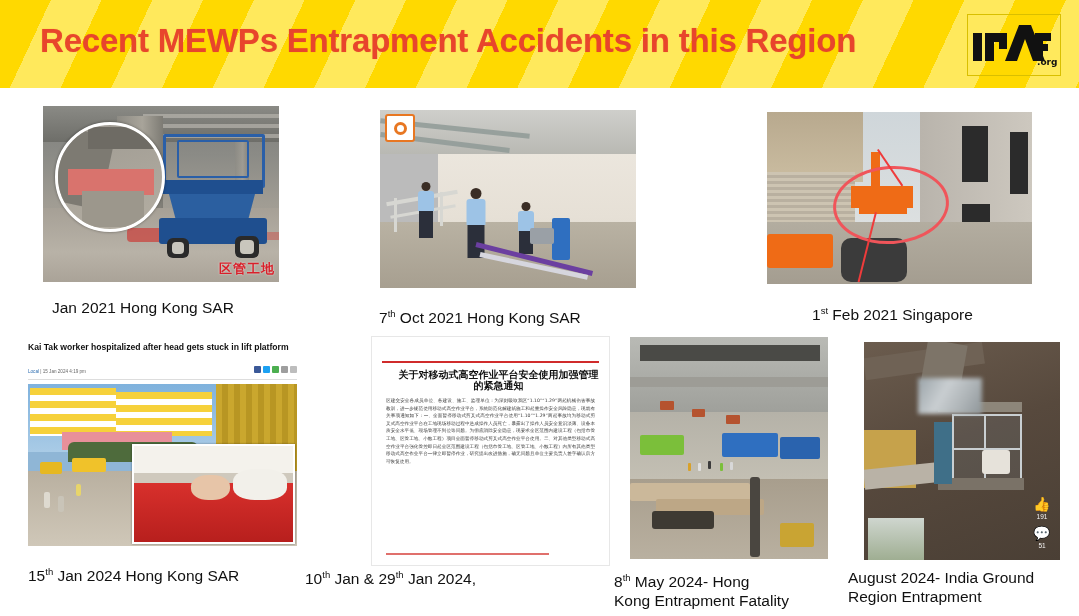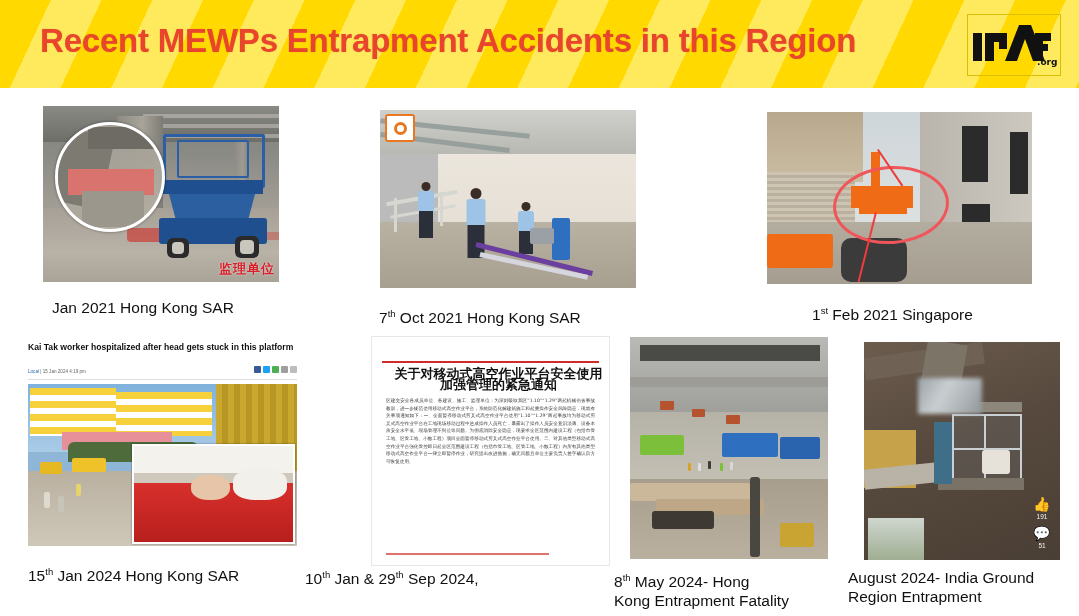--- a/index.html
+++ b/index.html
@@ -161,22 +161,22 @@
   #doc{left:371px;top:336px;width:237px;height:228px;background:#fff;
     border:1px solid #e7e7e7;}
   .doc-title{
     position:absolute;left:10px;right:10px;top:5px;text-align:center;
     color:#d02b2b;font-weight:bold;font-size:11px;letter-spacing:.4px;
     font-family:"DejaVu Sans", sans-serif;
   }
   .doc-rule{position:absolute;left:10px;right:10px;top:24px;height:2px;background:#d02b2b;}
   .doc-sub{
     position:absolute;left:22px;right:6px;top:32px;text-align:center;
-    color:#111;font-weight:bold;font-size:13px;line-height:11px;
-    font-family:Liberation Mono, monospace;
+    color:#111;font-weight:bold;font-size:10px;line-height:11px;
+    font-family:Liberation Sans, sans-serif;
   }
   .doc-body{
     position:absolute;left:14px;right:14px;top:60px;bottom:22px;
     font-size:4.6px;line-height:7.6px;color:#3a3a3a;text-align:justify;
     font-family:"DejaVu Sans", sans-serif;overflow:hidden;
   }
   .doc-foot{position:absolute;left:14px;right:60px;bottom:10px;height:1.6px;background:#e0706c;}
 
   
   #p5{left:630px;top:337px;width:198px;height:222px;}
@@ -255,21 +255,21 @@
       <i></i>
     </div>
 
   <div class="inset-circle" style="left:12px;top:16px;width:104px;height:104px;">
     <div class="ic-slab" style="left:-6px;top:6px;width:56px;height:74px;transform:rotate(12deg);background:#7d7a72;"></div>
     <div class="ic-slab" style="left:30px;top:2px;width:70px;height:22px;background:#6e6b64;"></div>
     <div class="ic-red" style="left:10px;top:44px;width:86px;height:26px;"></div>
     <div class="ic-slab" style="left:24px;top:66px;width:62px;height:36px;background:#9c978c;"></div>
   </div>
 
-  <div class="watermark-cn">监理单位</div>
+  <div class="watermark-cn">区管工地</div>
 </div>
 <div class="caption" style="left:52px;top:298px;width:260px;"><span>Jan 2021 Hong Kong SAR</span></div>
 
 <div class="photo" id="p2">
   <div class="p2-wall"></div>
   <div class="p2-ceiling"></div>
   <div class="p2-beam" style="left:0;top:16px;width:150px;transform:rotate(6deg);"></div>
   <div class="p2-beam" style="left:0;top:30px;width:130px;transform:rotate(7deg);"></div>
   <div class="p2-ground"></div>
   <div class="p2-rail" style="left:6px;top:86px;width:72px;height:4px;transform:rotate(-10deg);"></div>
@@ -316,21 +316,21 @@
   <div class="p3-boom" style="left:92px;top:92px;width:48px;height:10px;"></div>
   <div class="p3-boom" style="left:0;top:122px;width:66px;height:34px;border-radius:3px;"></div>
   <div class="p3-tire" style="left:74px;top:126px;width:66px;height:44px;"></div>
   <div class="p3-ellipse" style="left:66px;top:54px;width:110px;height:72px;transform:rotate(-4deg);"></div>
   <div class="p3-arrow" style="left:110px;top:38px;width:2px;height:44px;transform:rotate(-34deg);"></div>
   <div class="p3-arrow" style="left:108px;top:100px;width:2px;height:72px;transform:rotate(14deg);"></div>
 </div>
 <div class="caption" style="left:812px;top:301px;width:250px;"><span>1</span><sup>st</sup><span> Feb 2021 Singapore</span></div>
 
 <div class="photo" id="news">
-  <div class="news-head">Kai Tak worker hospitalized after head gets stuck in this platform</div>
+  <div class="news-head">Kai Tak worker hospitalized after head gets stuck in lift platform</div>
   <div class="news-meta"><b>Local</b><span> | </span><span>15 Jan 2024 4:19 pm</span></div>
   <div class="news-share">
     <i style="background:#3b5998;"></i>
     <i style="background:#1da1f2;"></i>
     <i style="background:#4caf50;"></i>
     <i style="background:#9e9e9e;"></i>
     <i style="background:#bdbdbd;"></i>
   </div>
   <div class="news-rule"></div>
   <div class="news-photo">
@@ -355,21 +355,21 @@
   </div>
 </div>
 <div class="caption" style="left:28px;top:562px;width:300px;"><span>15</span><sup>th</sup><span> Jan 2024 Hong Kong  SAR</span></div>
 
 <div class="photo" id="doc">
   <div class="doc-rule"></div>
   <div class="doc-sub">关于对移动式高空作业平台安全使用加强管理的紧急通知</div>
   <div class="doc-body">区建交安全各成员单位、各建设、施工、监理单位：为深刻吸取我区“1.10”“1.29”两起机械伤害事故教训，进一步规范使用移动式高空作业平台，系统防范化解建筑施工和起重操作安全风险隐患，现就有关事项通知如下：一、全面暂停移动式剪叉式高空作业平台使用“1.10”“1.29”两起事故均为移动式剪叉式高空作业平台在工地现场移动过程中造成操作人员死亡，暴露出了操作人员安全意识淡薄、设备本质安全水平低、现场管理不到位等问题。为彻底消除安全隐患，现要求全区范围内建设工程（包括市管工地、区管工地、小散工程）项目全面暂停移动式剪叉式高空作业平台使用。二、对其他类型移动式高空作业平台强化管控即日起全区范围建设工程（包括市管工地、区管工地、小散工程）内所有其他类型移动式高空作业平台一律立即暂停作业，研究提出改进措施，确无问题且单位主要负责人签字确认后方可恢复使用。</div>
   <div class="doc-foot"></div>
 </div>
-<div class="caption" style="left:305px;top:566px;width:330px;line-height:18px;"><span>10</span><sup>th</sup><span> Jan &amp; 29</span><sup>th</sup><span> Sep 2024,</span><br></div>
+<div class="caption" style="left:305px;top:566px;width:330px;line-height:18px;"><span>10</span><sup>th</sup><span> Jan &amp; 29</span><sup>th</sup><span> Jan 2024,</span><br></div>
 
 <div class="photo" id="p5">
   <div class="p5-top"></div>
   <div class="p5-slab" style="left:10px;top:8px;width:180px;height:16px;"></div>
   <div class="p5-slab" style="left:0;top:40px;width:198px;height:10px;background:#9d9c96;"></div>
   <div class="p5-mid"></div>
   <div class="p5-crate" style="left:30px;top:64px;width:14px;height:9px;"></div>
   <div class="p5-crate" style="left:62px;top:72px;width:13px;height:8px;"></div>
   <div class="p5-crate" style="left:96px;top:78px;width:14px;height:9px;"></div>
   <div class="p5-bot"></div>

